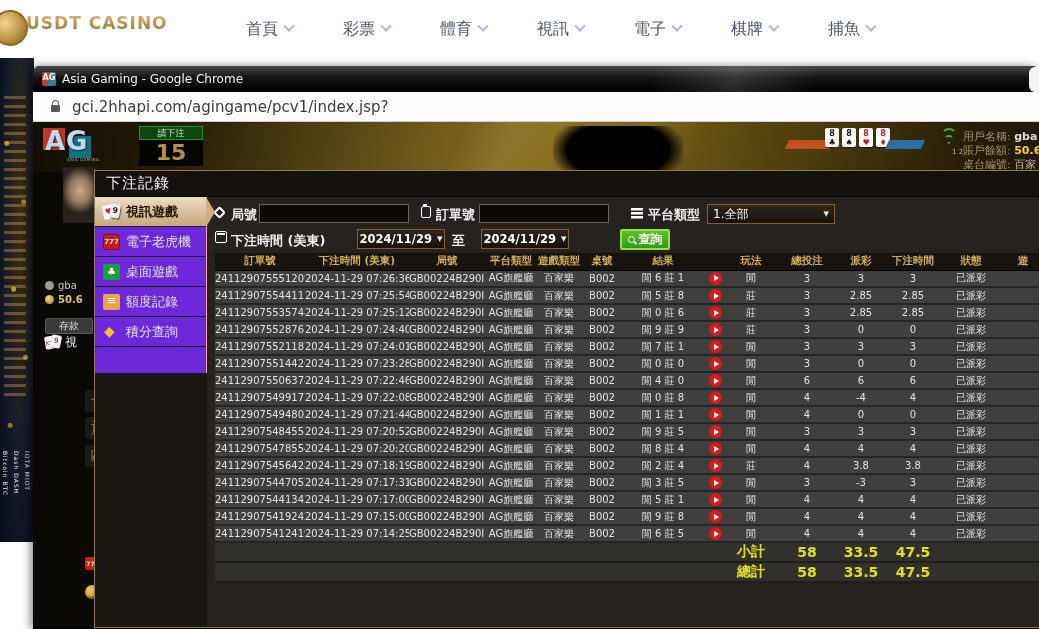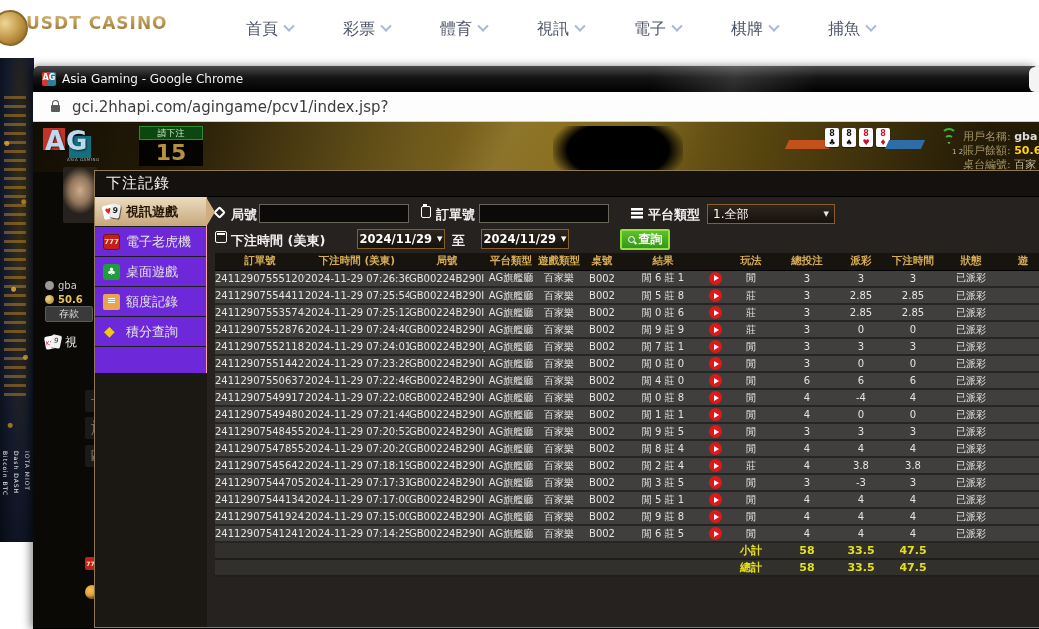--- a/index.html
+++ b/index.html
@@ -169,21 +169,21 @@
   .bet-table { position:absolute; left:8px; top:56px; width:832px; border-collapse:collapse; table-layout:fixed; }
   .bet-table th { height:17px; background:#17140f; color:#d7ad54; font-size:10.5px; font-weight:bold;
                   white-space:nowrap; overflow:hidden; border-bottom:1px solid #000; }
   .bet-table td { height:17px; background:#403f3d; color:#e4e4e4; font-size:10px; text-align:center;
                   white-space:nowrap; overflow:hidden; border-bottom:2px solid #262524; }
   .pos { color:#46d21d; } .neg { color:#c74848; } .zero { color:#e4e4e4; }
   .status { color:#23b33a; }
   .playbtn { display:inline-block; position:relative; width:13px; height:13px; border-radius:50%; background:#e01818; vertical-align:middle; cursor:pointer; }
   .playbtn::after { content:""; position:absolute; left:5px; top:3.5px; border-left:5px solid #fff;
                     border-top:3px solid transparent; border-bottom:3px solid transparent; }
-  .bet-table tr.totals td { background:#32302d; color:#e4e019; font-weight:bold; font-size:11px; border-bottom:2px solid #1f1e1c;margin-top:8px; }
+  .bet-table tr.totals td { background:#32302d; color:#e4e019; font-weight:bold; font-size:14px; border-bottom:2px solid #1f1e1c;margin-top:8px; }
 </style>
 </head>
 <body>
 
 <div class="site-bg">
   <div class="glow"></div>
   <div class="crypto-col" id="cryptoCol">
       <span class="crypto-label">Bitcoin BTC</span>
       <span class="crypto-label">Dash DASH</span>
       <span class="crypto-label">IOTA MIOT</span>
@@ -275,21 +275,21 @@
 
     <div class="avatar"></div>
     <div class="mini-row" style="top:158px;">
       <span class="mini-ic"></span>
       <span>gba</span>
     </div>
     <div class="mini-row" style="top:172px;">
       <span class="mini-ic gold"></span>
       <span class="balance">50.6</span>
     </div>
-    <div class="deposit-btn" style="top: 184px;">存款</div>
+    <div class="deposit-btn" style="top: 196px;">存款</div>
     <div class="video-tab" style="top: 212px;">
       <span class="card-mini"></span>
       <span>視</span>
     </div>
     <div id="agMenu">
         <div class="ag-menu-item" style="left: 12px; top: 270px;"><span class="blk">卡卡</span></div>
         <div class="ag-menu-item" style="left: 12px; top: 297px;"><span class="blk">旗艦</span></div>
         <div class="ag-menu-item" style="left: 12px; top: 325px;"><span class="blk">歐洲</span></div>
         <div class="ag-menu-item" style="left: 26px; top: 365px;"><span class="sp">競咪</span></div>
         <div class="ag-menu-item" style="left: 26px; top: 395px;"><span class="sp">多台</span></div>

